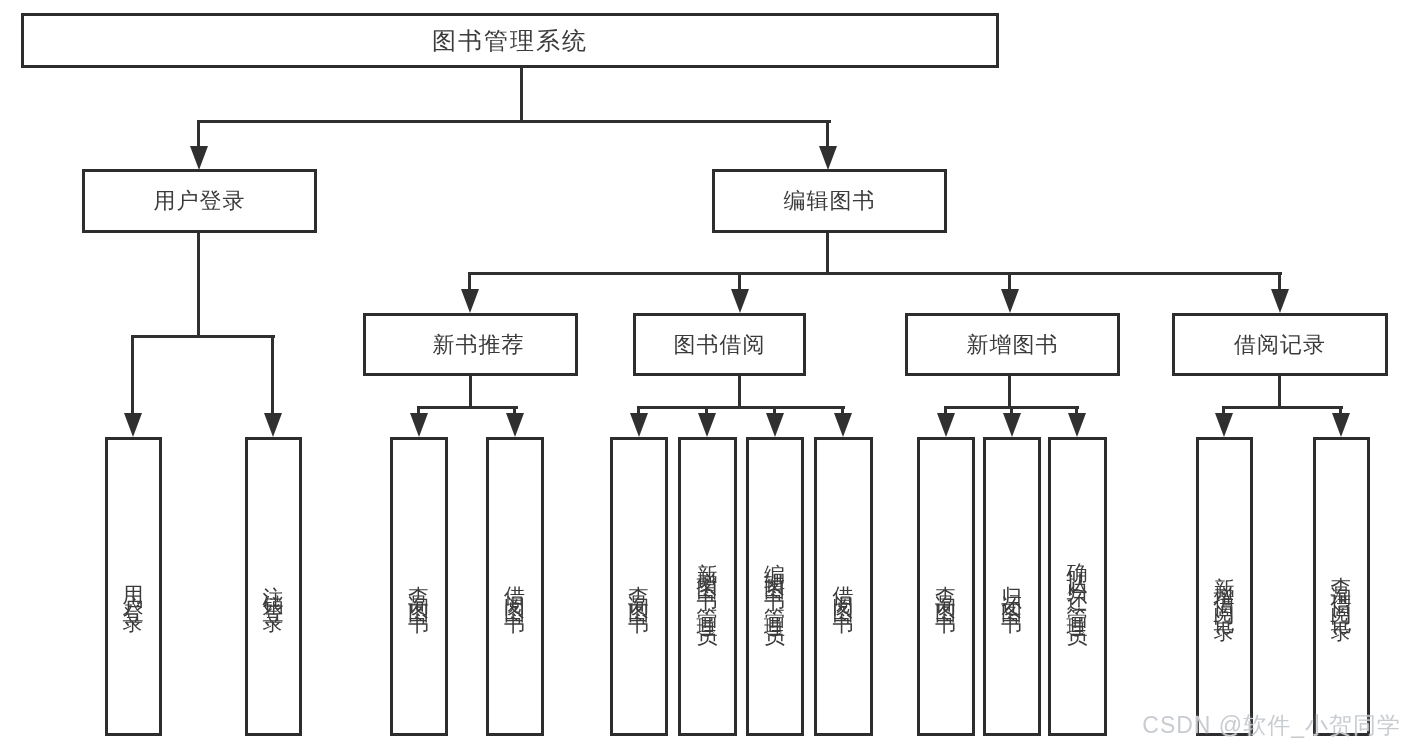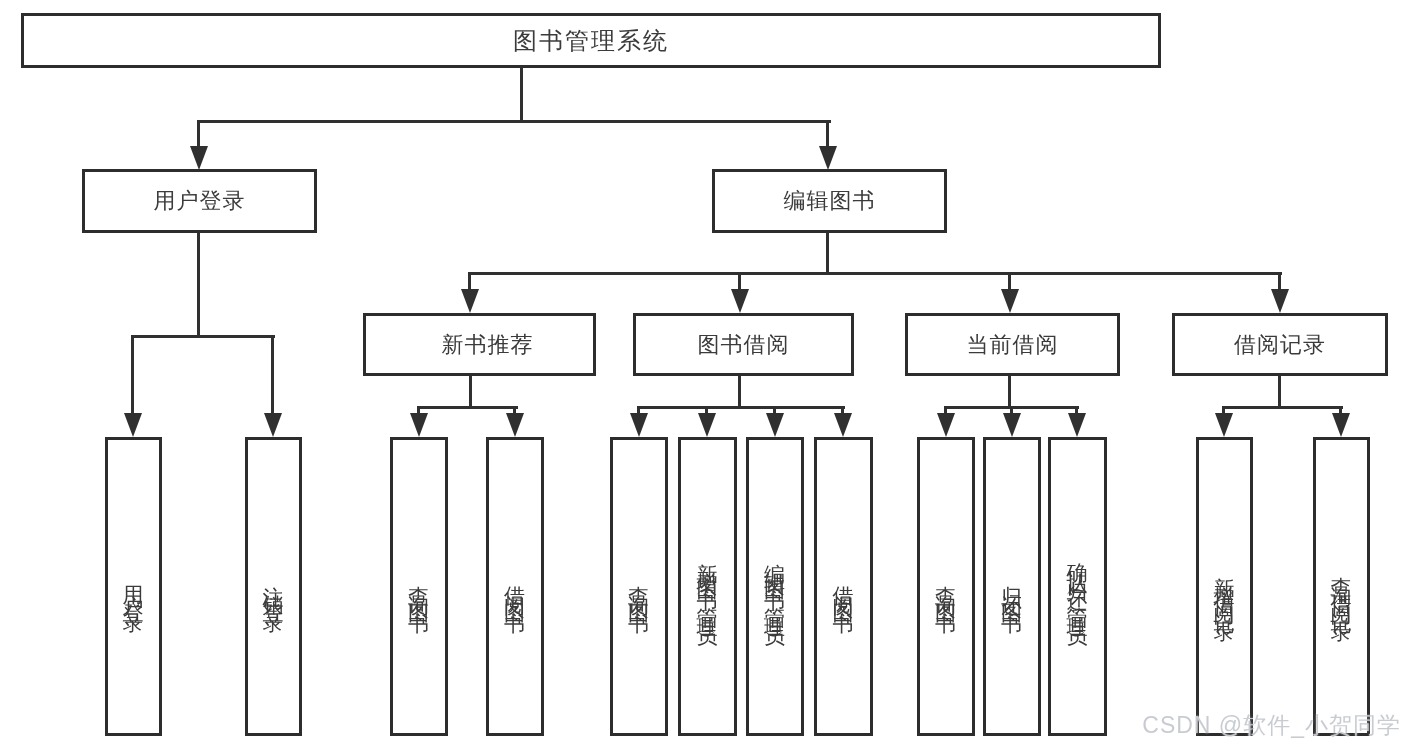--- a/index.html
+++ b/index.html
@@ -49,21 +49,21 @@
     z-index:20;
     letter-spacing:1px;
     text-align:center;
   }
 </style>
 </head>
 <body>
 
 <div class="canvas">
 
-  <div class="box h root" style="left:21px;top:13px;width:1140px;height:55px;">
+  <div class="box h root" style="left:21px;top:13px;width:978px;height:55px;">
     <span>图书管理系统</span>
   </div>
 
   <div class="vline" style="left:520px;top:67px;height:54px;"></div>
   <div class="hline" style="left:198px;top:120px;width:633px;"></div>
   <div class="vline" style="left:197px;top:120px;height:27px;"></div>
   <div class="arrow" style="left:190px;top:146px;"></div>
   <div class="vline" style="left:826px;top:120px;height:27px;"></div>
   <div class="arrow" style="left:819px;top:146px;"></div>
 
@@ -85,28 +85,28 @@
   <div class="hline" style="left:468px;top:272px;width:814px;"></div>
   <div class="vline" style="left:468px;top:272px;height:19px;"></div>
   <div class="arrow" style="left:461px;top:289px;"></div>
   <div class="vline" style="left:738px;top:272px;height:19px;"></div>
   <div class="arrow" style="left:731px;top:289px;"></div>
   <div class="vline" style="left:1008px;top:272px;height:19px;"></div>
   <div class="arrow" style="left:1001px;top:289px;"></div>
   <div class="vline" style="left:1278px;top:272px;height:19px;"></div>
   <div class="arrow" style="left:1271px;top:289px;"></div>
 
-  <div class="box h" style="left:363px;top:313px;width:233px;height:63px;padding-left:16px;">
+  <div class="box h" style="left:363px;top:313px;width:215px;height:63px;padding-left:16px;">
     <span>新书推荐</span>
   </div>
-  <div class="box h" style="left:633px;top:313px;width:221px;height:63px;">
+  <div class="box h" style="left:633px;top:313px;width:173px;height:63px;">
     <span>图书借阅</span>
   </div>
   <div class="box h" style="left:905px;top:313px;width:215px;height:63px;">
-    <span>当前借阅</span>
+    <span>新增图书</span>
   </div>
   <div class="box h" style="left:1172px;top:313px;width:216px;height:63px;">
     <span>借阅记录</span>
   </div>
 
   <div class="vline" style="left:469px;top:376px;height:33px;"></div>
   <div class="hline" style="left:417px;top:406px;width:101px;"></div>
   <div class="vline" style="left:417px;top:406px;height:9px;"></div>
   <div class="arrow" style="left:410px;top:413px;"></div>
   <div class="vline" style="left:513px;top:406px;height:9px;"></div>

